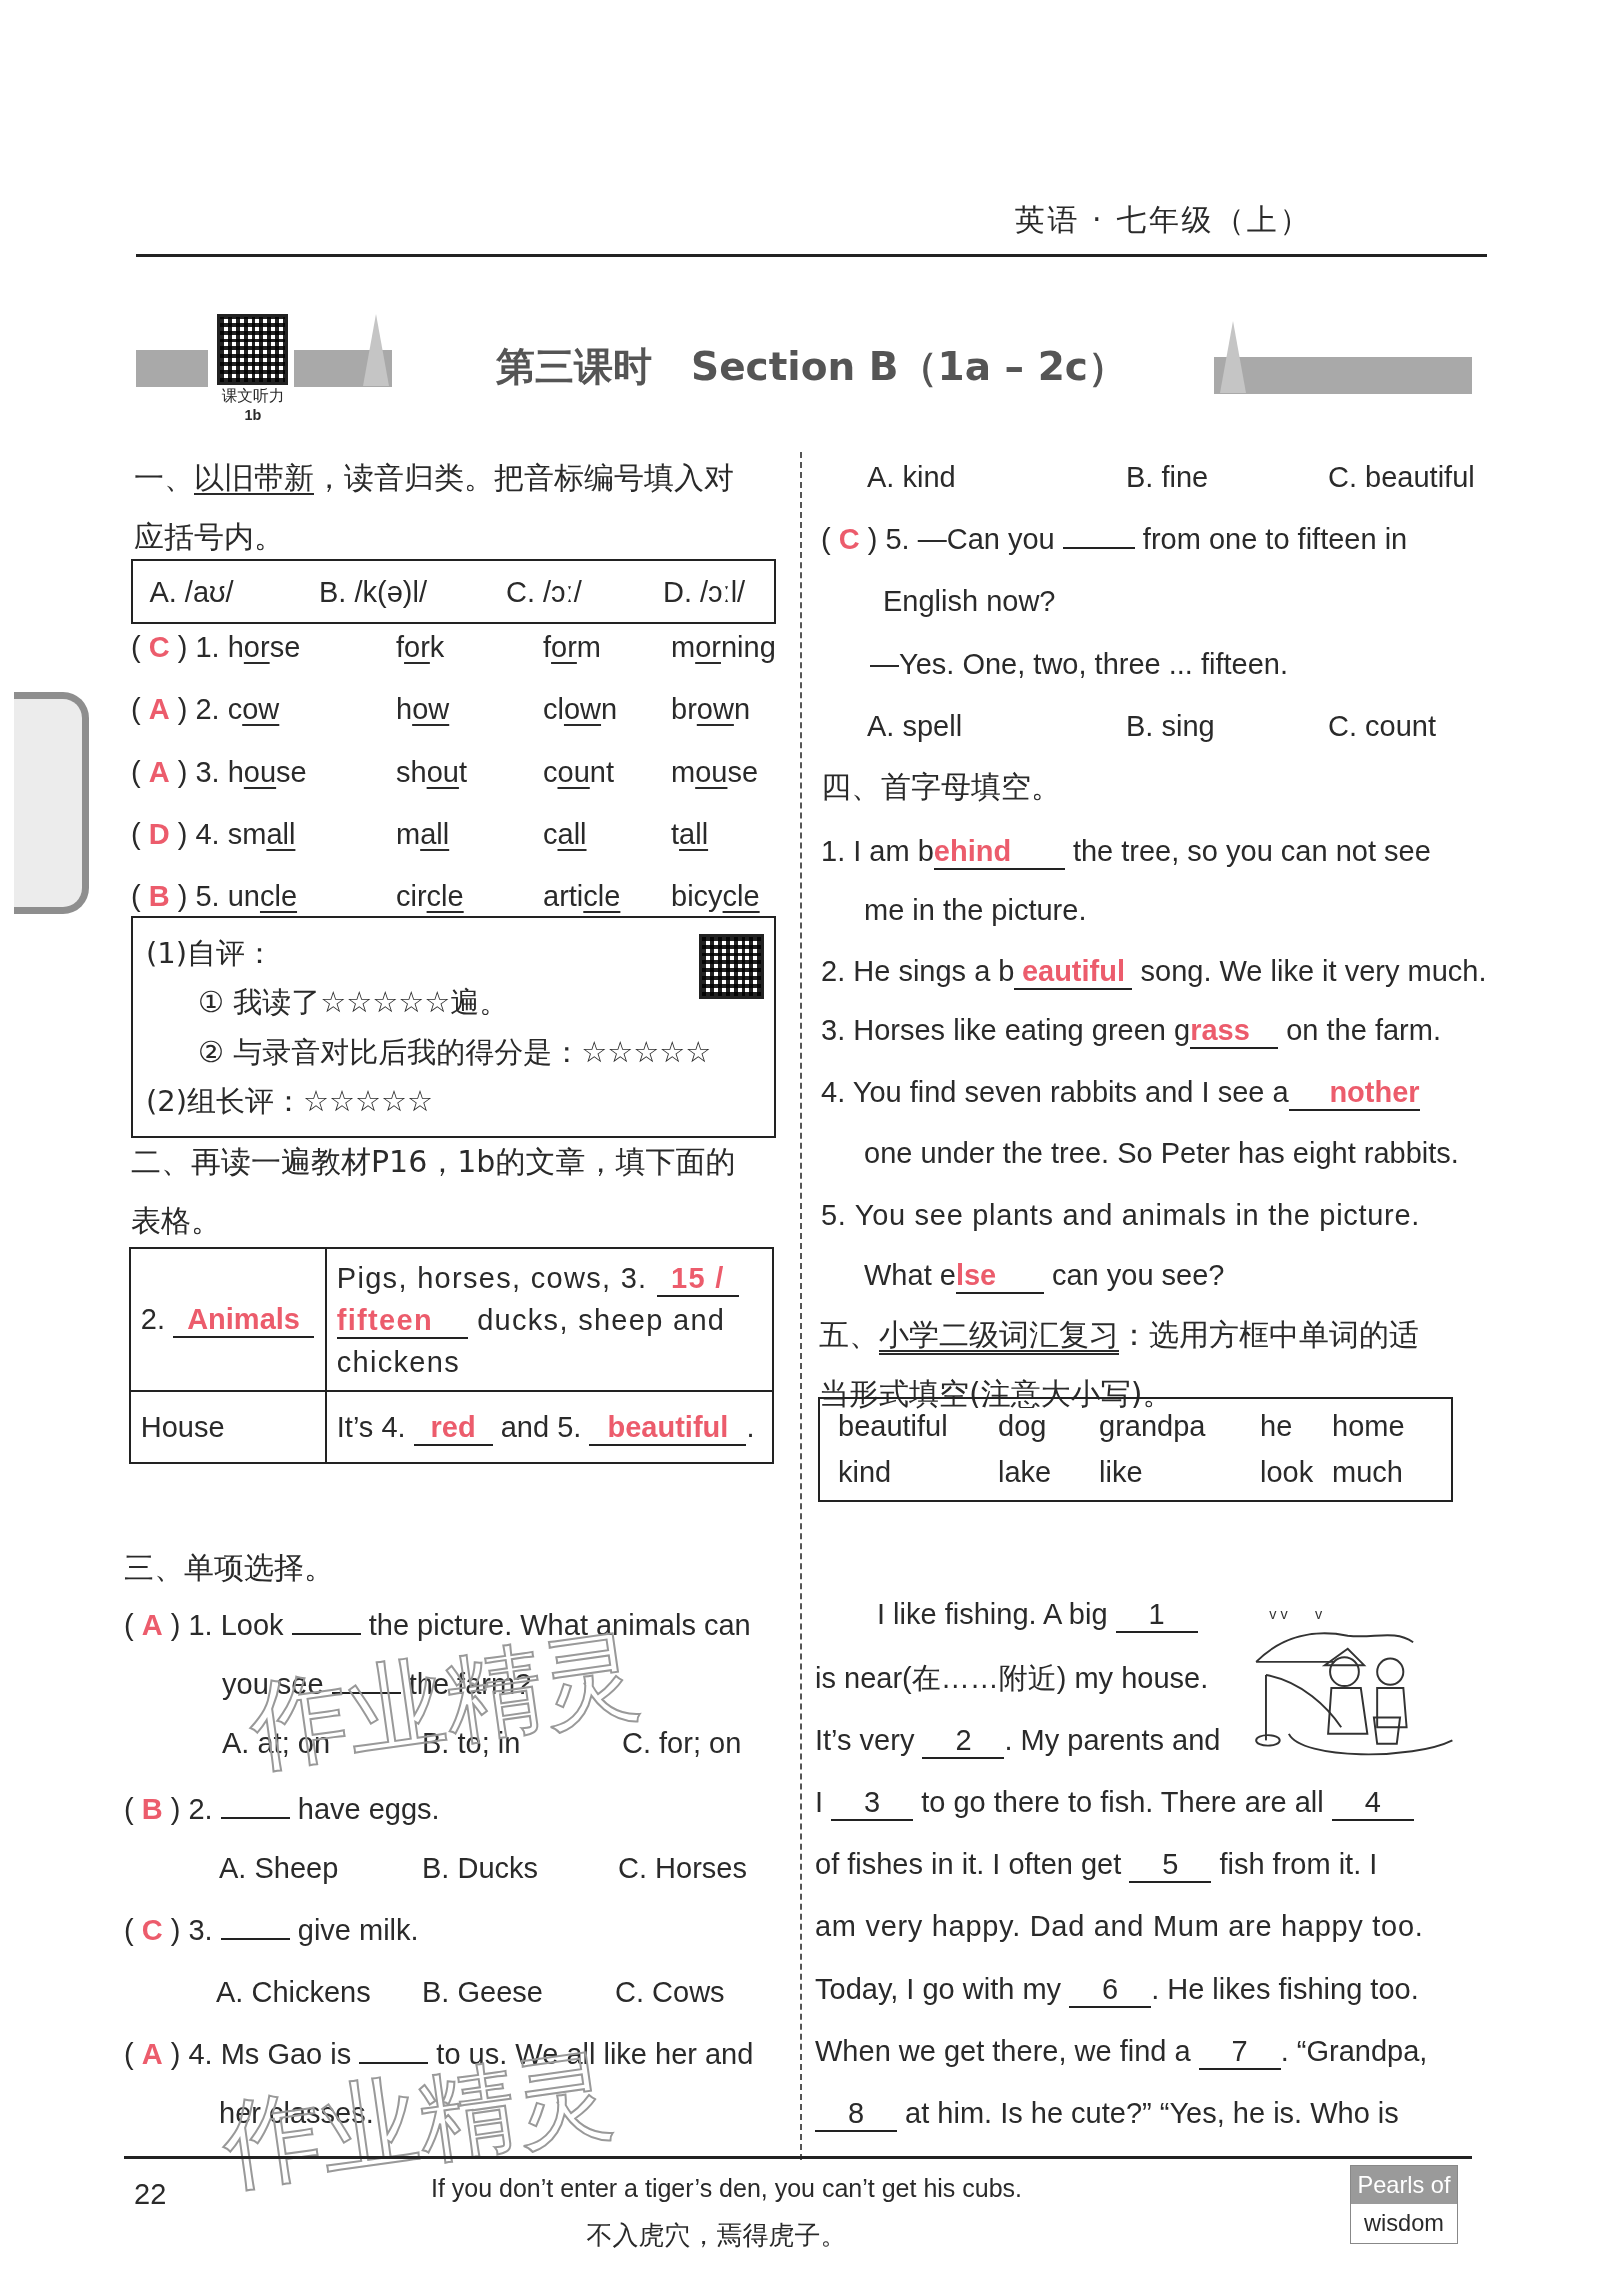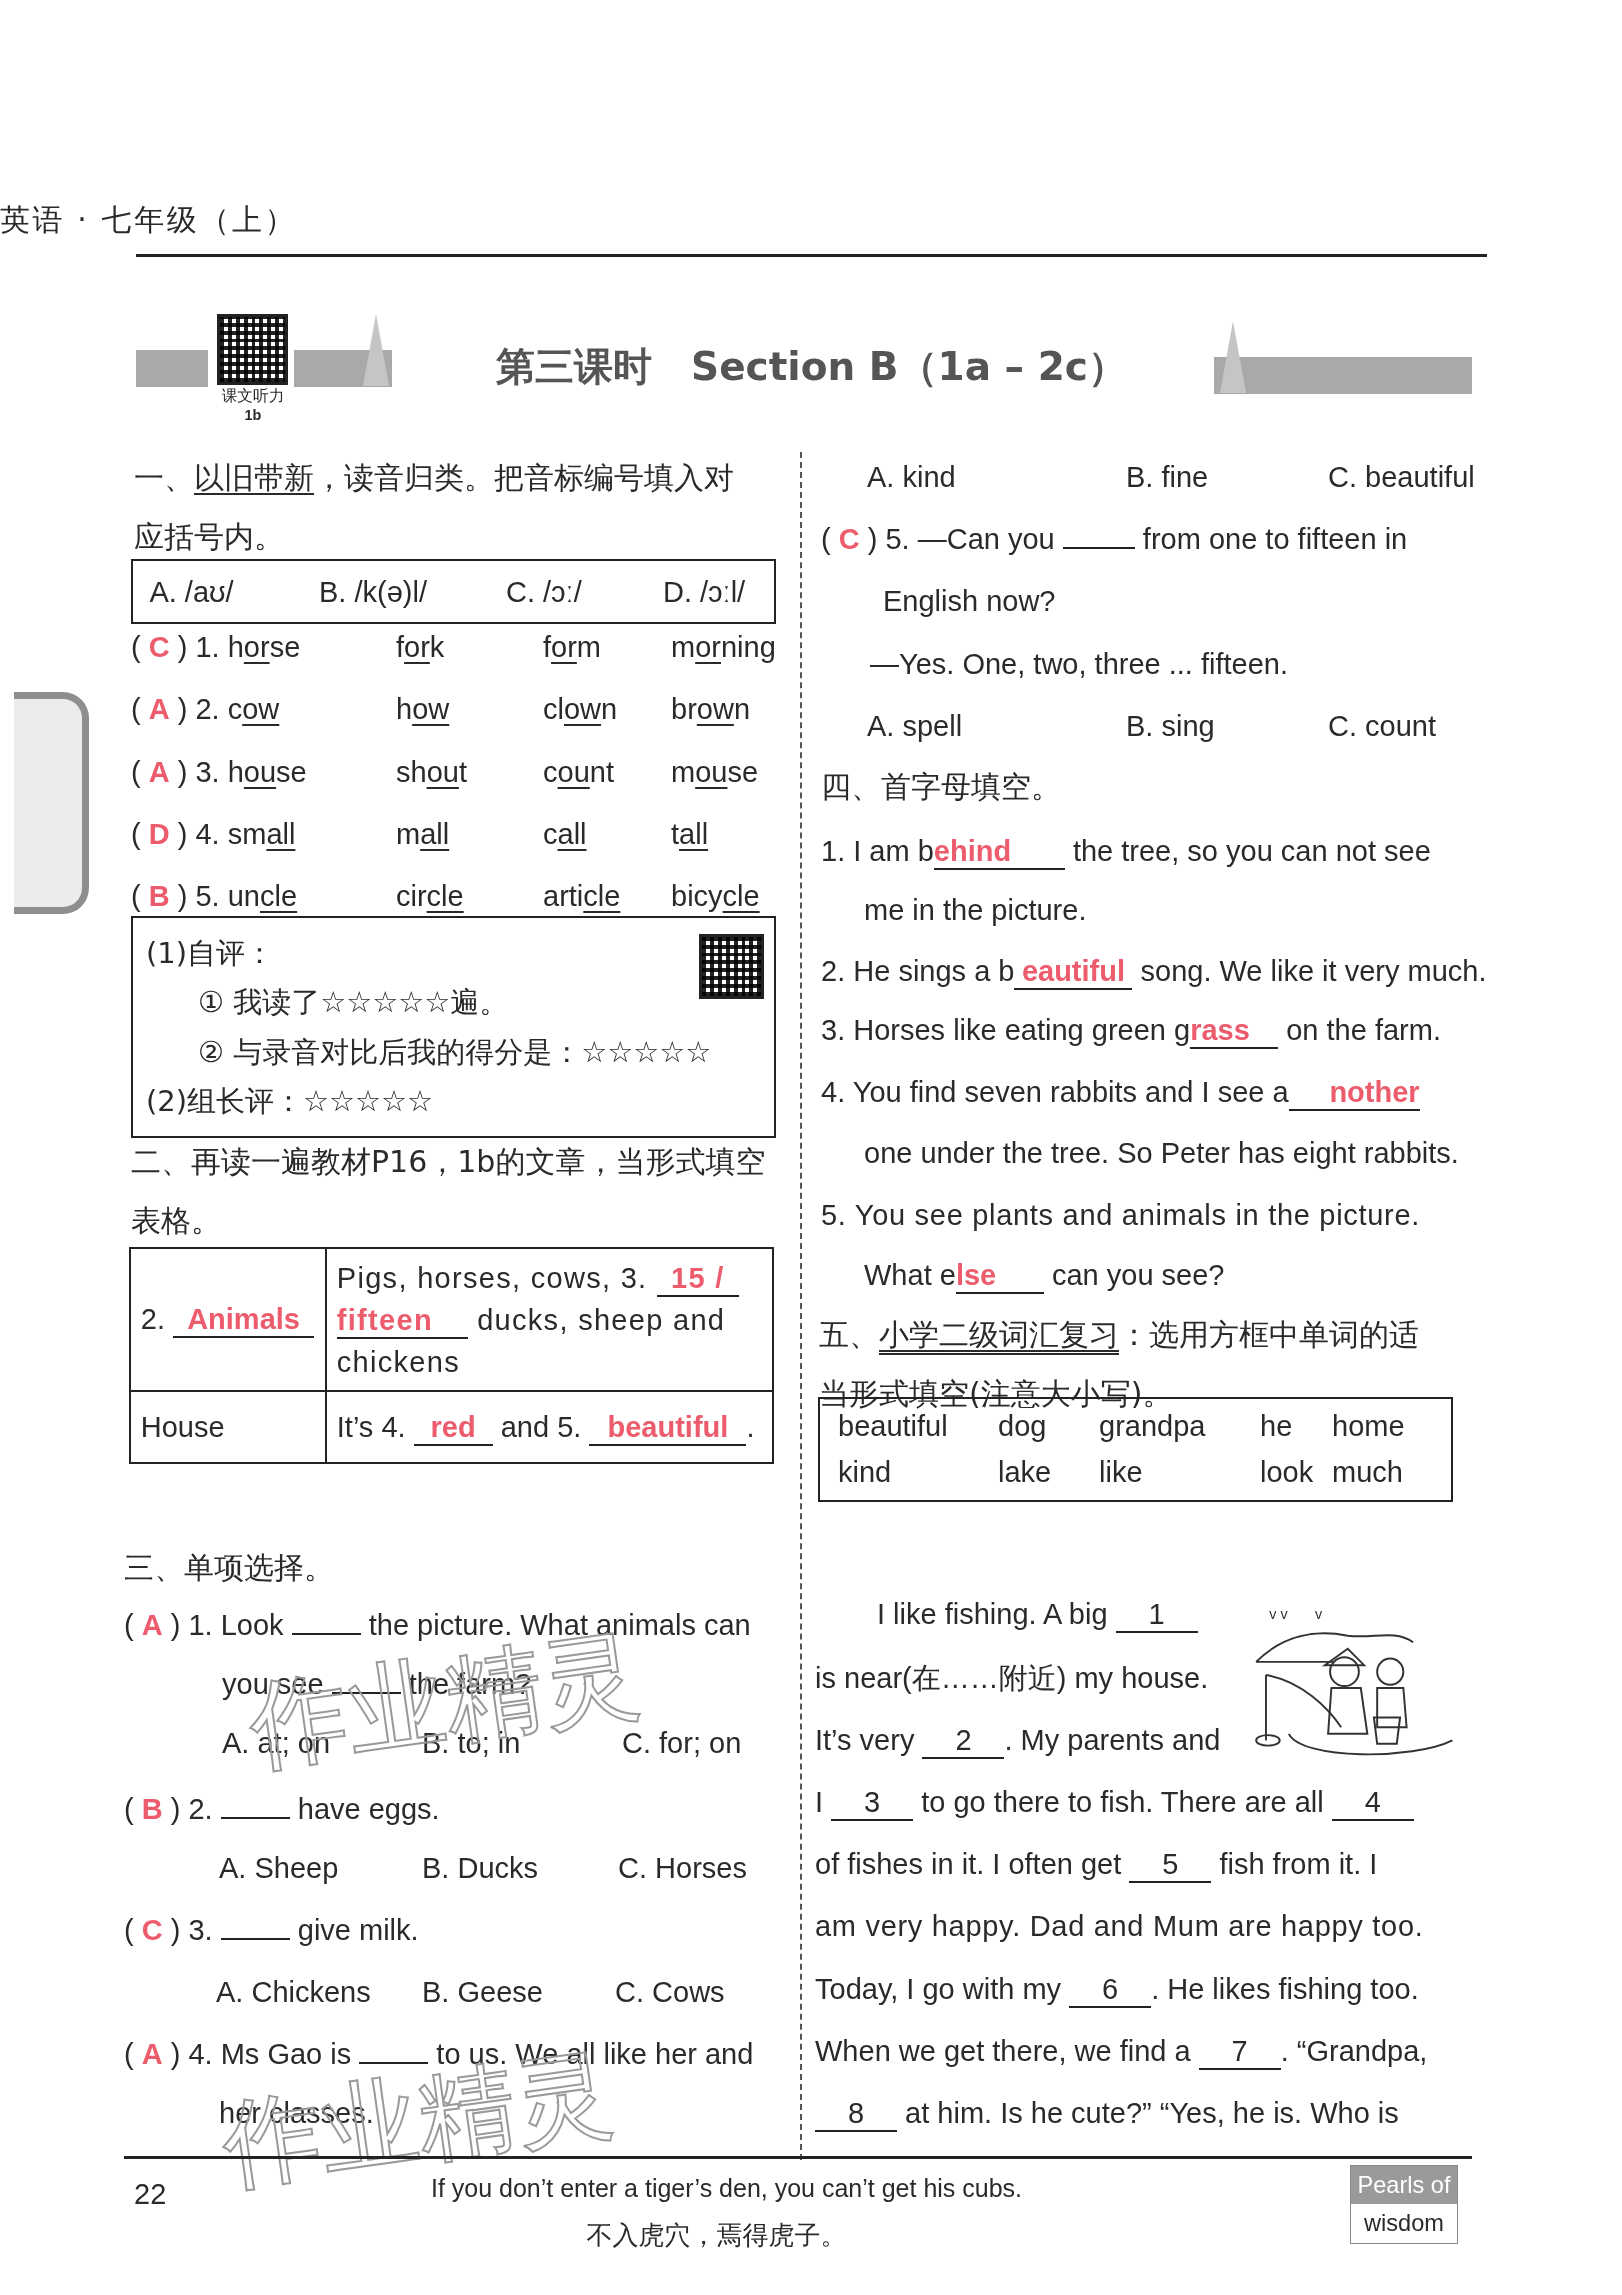--- a/index.html
+++ b/index.html
@@ -7,21 +7,21 @@
   body { position: relative; font-family: "Liberation Sans", "DejaVu Sans", sans-serif; color: #2a2a2a; }
   .abs { position: absolute; }
   .ans { color: #ec5c6c; font-weight: bold; }
   .line { font-size: 29px; line-height: 39px; white-space: nowrap; }
   .cn { font-family: "DejaVu Sans", sans-serif; }
   .u { text-decoration: underline; text-decoration-thickness: 2px; text-underline-offset: 5.2px; }
   .blank { display: inline-block; border-bottom: 2px solid #222; text-align: center; vertical-align: baseline; line-height: 33px; }
   .paren { color: #2a2a2a; }
 
   
-  #running-head { left: 0; width: 1312px; top: 200px; text-align: left; font-size: 30px; letter-spacing: 2.6px; }
+  #running-head { left: 0; width: 1312px; top: 200px; text-align: right; font-size: 30px; letter-spacing: 2.6px; }
   #head-rule { left: 136px; top: 254px; width: 1351px; height: 2.6px; background: #222; }
 
   
   .band { background: #a9a9a9; height: 37px; }
   .spike { width: 0; height: 0; border-left: 13px solid transparent; border-right: 13px solid transparent; border-bottom: 72px solid #c5c5c5; }
   #lesson-title { left: 0; width: 1623px; top: 340px; text-align: center; font-size: 39px; font-weight: bold; color: #555; }
   .qr { background:
       repeating-linear-gradient(90deg, #222 0 3.9px, #fff 3.9px 7.9px),
       repeating-linear-gradient(0deg, #222 0 3.9px, #fff 3.9px 7.9px);
       background-blend-mode: multiply; border: 3.9px solid #222; }
@@ -101,21 +101,21 @@
   </div>
   <div class="abs line" style="left:65px;top:115px;">
     <span>② 与录音对比后我的得分是：</span><span>☆☆☆☆☆</span>
   </div>
   <div class="abs line" style="left:13px;top:164px;">
     <span>(2)组长评：</span><span>☆☆☆☆☆</span>
   </div>
   <div class="abs qr" style="left:566px;top:16.4px;width:65px;height:65px;"></div>
 </div>
 
-<div class="abs line cn" style="left:131px;top:1142px;font-size:30px;">二、再读一遍教材P16，1b的文章，当形式填空</div>
+<div class="abs line cn" style="left:131px;top:1142px;font-size:30px;">二、再读一遍教材P16，1b的文章，填下面的</div>
 <div class="abs line cn" style="left:131px;top:1201px;font-size:30px;">表格。</div>
 
 <table class="abs" style="left:129px;top:1247px;width:645px;">
   <tbody>
   <tr style="height:143px;">
     <td style="width:196px;padding-left:9.8px;" class="line">
       <span>2.</span>
       <span class="blank ans" style="width:141px;">Animals</span>
     </td>
     <td style="padding:6.5px 9.8px;font-size:29px;line-height:42px;letter-spacing:1.3px;">

